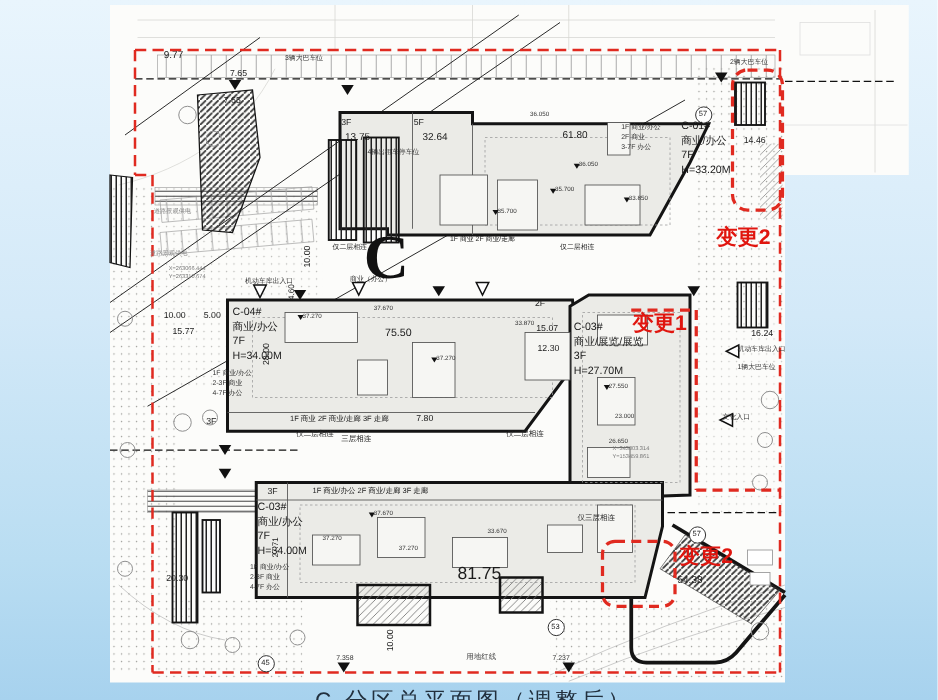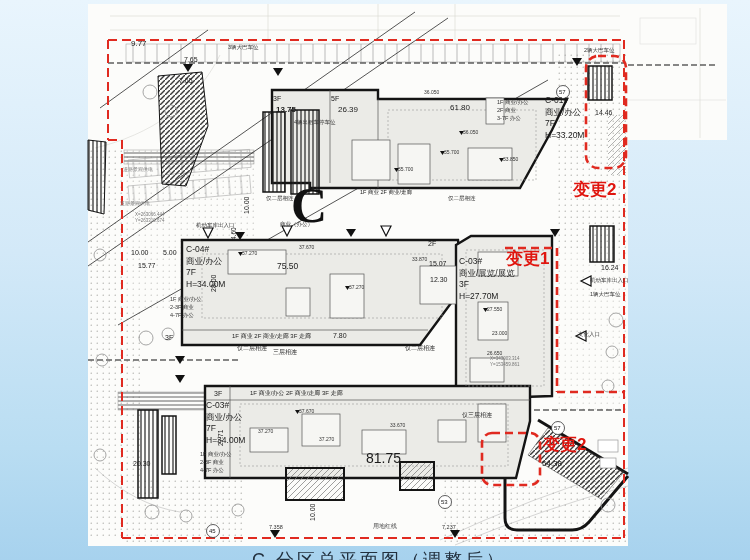--- a/index.html
+++ b/index.html
@@ -224,28 +224,28 @@
         <path d="M345,286 l5,0 l-2.5,4 z"></path>
       <path d="M483,308 l5,0 l-2.5,4 z"></path>
         <path d="M295,410 l5,0 l-2.5,4 z"></path>
     </g>
   </svg>
 
   <div id="label-layer">
       <span class="lbl" style="left: 131px; top: 40px; font-size: 8px;">9.77</span>
       <span class="lbl" style="left: 184px; top: 56px; font-size: 7px;">7.65</span>
       <span class="lbl" style="left: 179px; top: 77px; font-size: 7px;">7.65</span>
-      <span class="lbl" style="left: 276px; top: 106px; font-size: 8px; font-weight: bold;">13.75</span>
-      <span class="lbl" style="left: 338px; top: 106px; font-size: 8px;">26.39</span>
+      <span class="lbl" style="left: 276px; top: 106px; font-size: 8px;">13.75</span>
+      <span class="lbl" style="left: 338px; top: 106px; font-size: 8px;">32.64</span>
       <span class="lbl" style="left: 450px; top: 104px; font-size: 8px;">61.80</span>
       <span class="lbl" style="left: 595px; top: 109px; font-size: 7px;">14.46</span>
       <span class="lbl" style="left: 131px; top: 249px; font-size: 7px;">10.00</span>
       <span class="lbl" style="left: 163px; top: 249px; font-size: 7px;">5.00</span>
       <span class="lbl" style="left: 138px; top: 262px; font-size: 7px;">15.77</span>
-      <span class="lbl" style="left: 277px; top: 262px; font-size: 8.5px;">75.50</span>
+      <span class="lbl" style="left: 308px; top: 262px; font-size: 8.5px;">75.50</span>
       <span class="lbl" style="left: 210px; top: 292px; font-size: 7px; transform: rotate(-90deg);">28.00</span>
       <span class="lbl" style="left: 243px; top: 214px; font-size: 7px; transform: rotate(-90deg);">10.00</span>
       <span class="lbl" style="left: 231px; top: 240px; font-size: 6.5px; transform: rotate(-90deg);">4.60</span>
       <span class="lbl" style="left: 429px; top: 260px; font-size: 7px;">15.07</span>
       <span class="lbl" style="left: 430px; top: 276px; font-size: 7px;">12.30</span>
       <span class="lbl" style="left: 601px; top: 264px; font-size: 7px;">16.24</span>
       <span class="lbl" style="left: 333px; top: 332px; font-size: 7px;">7.80</span>
       <span class="lbl" style="left: 133px; top: 460px; font-size: 7px;">20.30</span>
       <span class="lbl" style="left: 218px; top: 446px; font-size: 6.5px; transform: rotate(-90deg);">27.71</span>
       <span class="lbl" style="left: 366px; top: 451px; font-size: 14px;">81.75</span>

